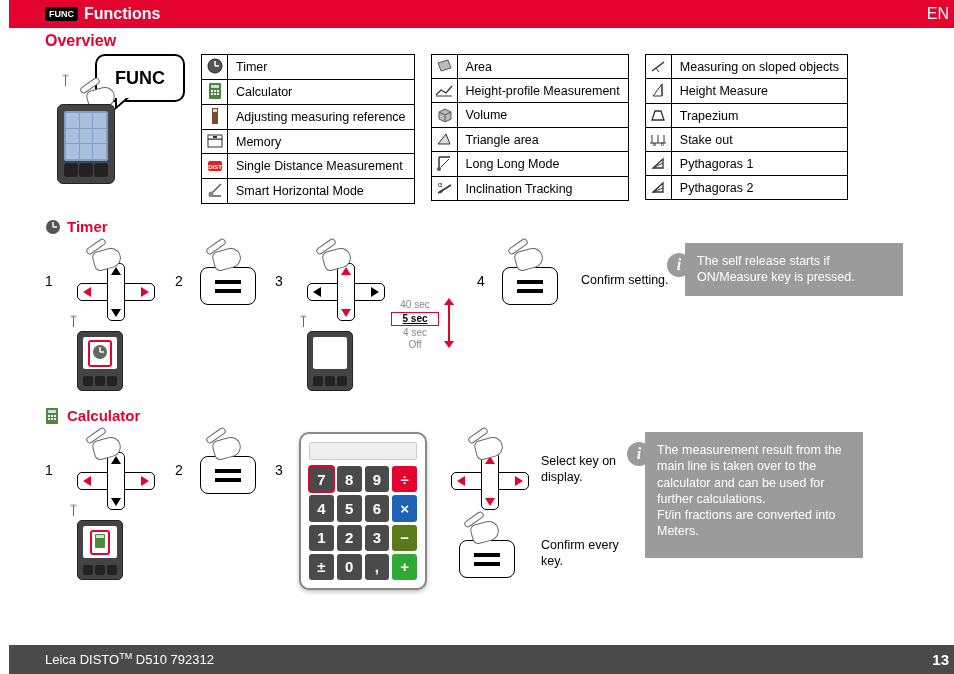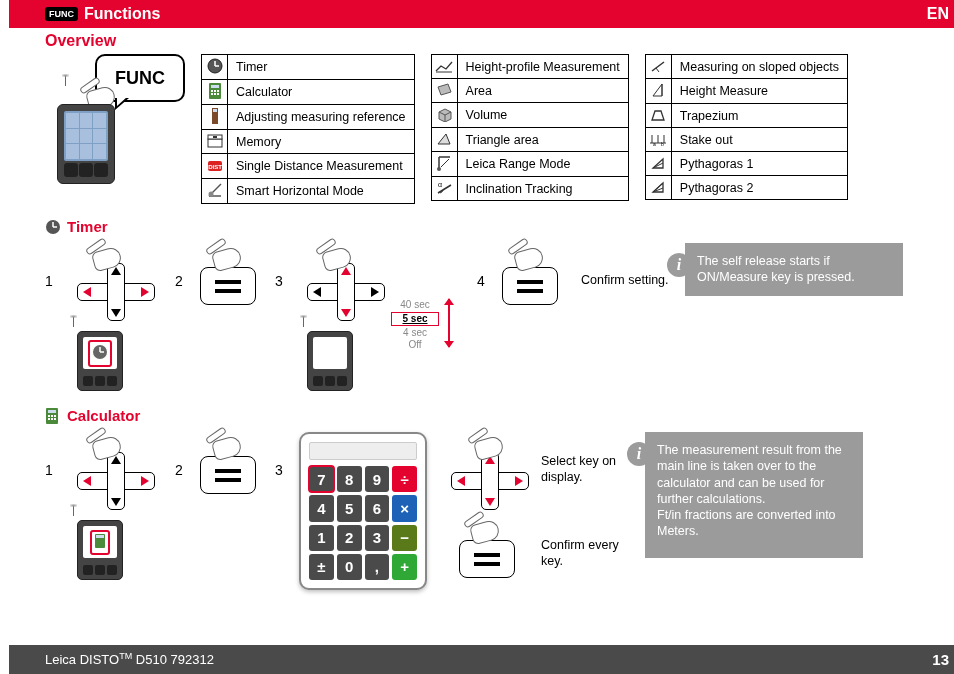--- a/index.html
+++ b/index.html
@@ -1,21 +1,21 @@
 <!DOCTYPE html>
 <html><head>
 <meta charset="utf-8">
 <style>
   * { box-sizing: border-box; margin: 0; padding: 0; }
   body { font-family: sans-serif; width: 954px; height: 674px; background: #fff; color: #000; font-size: 13px; }
   .page { width: 100%; height: 100%; display: flex; flex-direction: column; margin-left: 9px; }
   .topbar { background: #e4032e; color: #fff; display: flex; justify-content: space-between; align-items: center; padding: 4px 14px 4px 36px; height: 28px; }
   .topbar .title { font-weight: bold; font-size: 16px; display: flex; align-items: center; gap: 6px; }
   .topbar .func-badge { background: #000; color: #fff; font-size: 9px; font-weight: bold; padding: 2px 4px; border-radius: 3px; }
-  .topbar .lang { font-weight: bold; font-size: 16px; }
+  .topbar .lang { font-weight: normal; font-size: 16px; }
   .section-heading { color: #e4032e; font-weight: bold; font-size: 16px; padding: 4px 0 4px 36px; }
   .subsection-heading { color: #e4032e; font-weight: bold; font-size: 15px; padding: 6px 0 4px 36px; display:flex; align-items:center; gap:6px; }
   .content { flex: 1; }
   .overview-row { display: flex; gap: 16px; padding: 0 36px 8px 36px; align-items: flex-start; }
   .func-bubble { width: 140px; height: 130px; position: relative; flex-shrink:0; }
   .speech { position:absolute; top:0; right:0; width:90px; height:48px; border:2px solid #000; border-radius:10px; display:flex; align-items:center; justify-content:center; font-weight:bold; font-size:18px; background:#fff;}
   .speech:after { content:''; position:absolute; bottom:-10px; left:18px; width:0;height:0;border-left:0 solid transparent;border-right:14px solid transparent;border-top:12px solid #000; }
   .speech:before { content:''; position:absolute; bottom:-6px; left:20px; width:0;height:0;border-left:0 solid transparent;border-right:10px solid transparent;border-top:9px solid #fff; z-index:1;}
   .device { position:absolute; bottom:0; left:6px; width:72px; height:100px; }
   .dev-body { position:absolute; bottom:0; left:6px; width:58px; height:80px; background:#444; border:1px solid #222; border-radius:6px; }
@@ -196,34 +196,34 @@
                 </span></td>
               <td>Smart Horizontal Mode</td>
             </tr>
       </tbody>
         </table>
 
       <table class="ftable">
         <tbody>
             <tr>
               <td class="icon"><span class="icon-box">
+                  <svg width="16" height="14">
+                    <polygon points="2,4 12,1 15,9 5,12" fill="#bbb" stroke="#555"></polygon>
+                  </svg>
+                </span></td>
+              <td>Area</td>
+            </tr>
+        <tr>
+              <td class="icon"><span class="icon-box">
                   <svg width="18" height="14">
                     <polyline points="1,12 6,7 11,10 17,3" fill="none" stroke="#333" stroke-width="1.3"></polyline>
                     <line x1="1" y1="13" x2="17" y2="13" stroke="#333"></line>
                   </svg>
                 </span></td>
               <td>Height-profile Measurement</td>
-            </tr>
-        <tr>
-              <td class="icon"><span class="icon-box">
-                  <svg width="16" height="14">
-                    <polygon points="2,4 12,1 15,9 5,12" fill="#bbb" stroke="#555"></polygon>
-                  </svg>
-                </span></td>
-              <td>Area</td>
             </tr>
         <tr>
               <td class="icon"><span class="icon-box">
                   <svg width="16" height="16">
                     <polygon points="3,6 9,3 15,6 15,13 9,16 3,13" fill="#bbb" stroke="#555"></polygon>
                     <polyline points="3,6 9,9 15,6" fill="none" stroke="#555"></polyline>
                     <line x1="9" y1="9" x2="9" y2="16" stroke="#555"></line>
                   </svg>
                 </span></td>
               <td>Volume</td>
@@ -238,21 +238,21 @@
             </tr>
         <tr>
               <td class="icon"><span class="icon-box">
                   <svg width="16" height="16">
                     <line x1="3" y1="14" x2="3" y2="2" stroke="#333" stroke-width="1.5"></line>
                     <line x1="3" y1="2" x2="14" y2="2" stroke="#333" stroke-width="1.5"></line>
                     <circle cx="3" cy="14" r="2" fill="#555"></circle>
                     <line x1="5" y1="12" x2="13" y2="4" stroke="#333"></line>
                   </svg>
                 </span></td>
-              <td>Leica Range Mode</td>
+              <td>Long Long Mode</td>
             </tr>
         <tr>
               <td class="icon"><span class="icon-box">
                   <svg width="16" height="14">
                     <line x1="2" y1="12" x2="15" y2="4" stroke="#333" stroke-width="1.5"></line>
                     <path d="M 4 12 A 4 4 0 0 0 7 9" fill="none" stroke="#333"></path>
                     <text x="2" y="6" font-size="7">α</text>
                   </svg>
                 </span></td>
               <td>Inclination Tracking</td>

